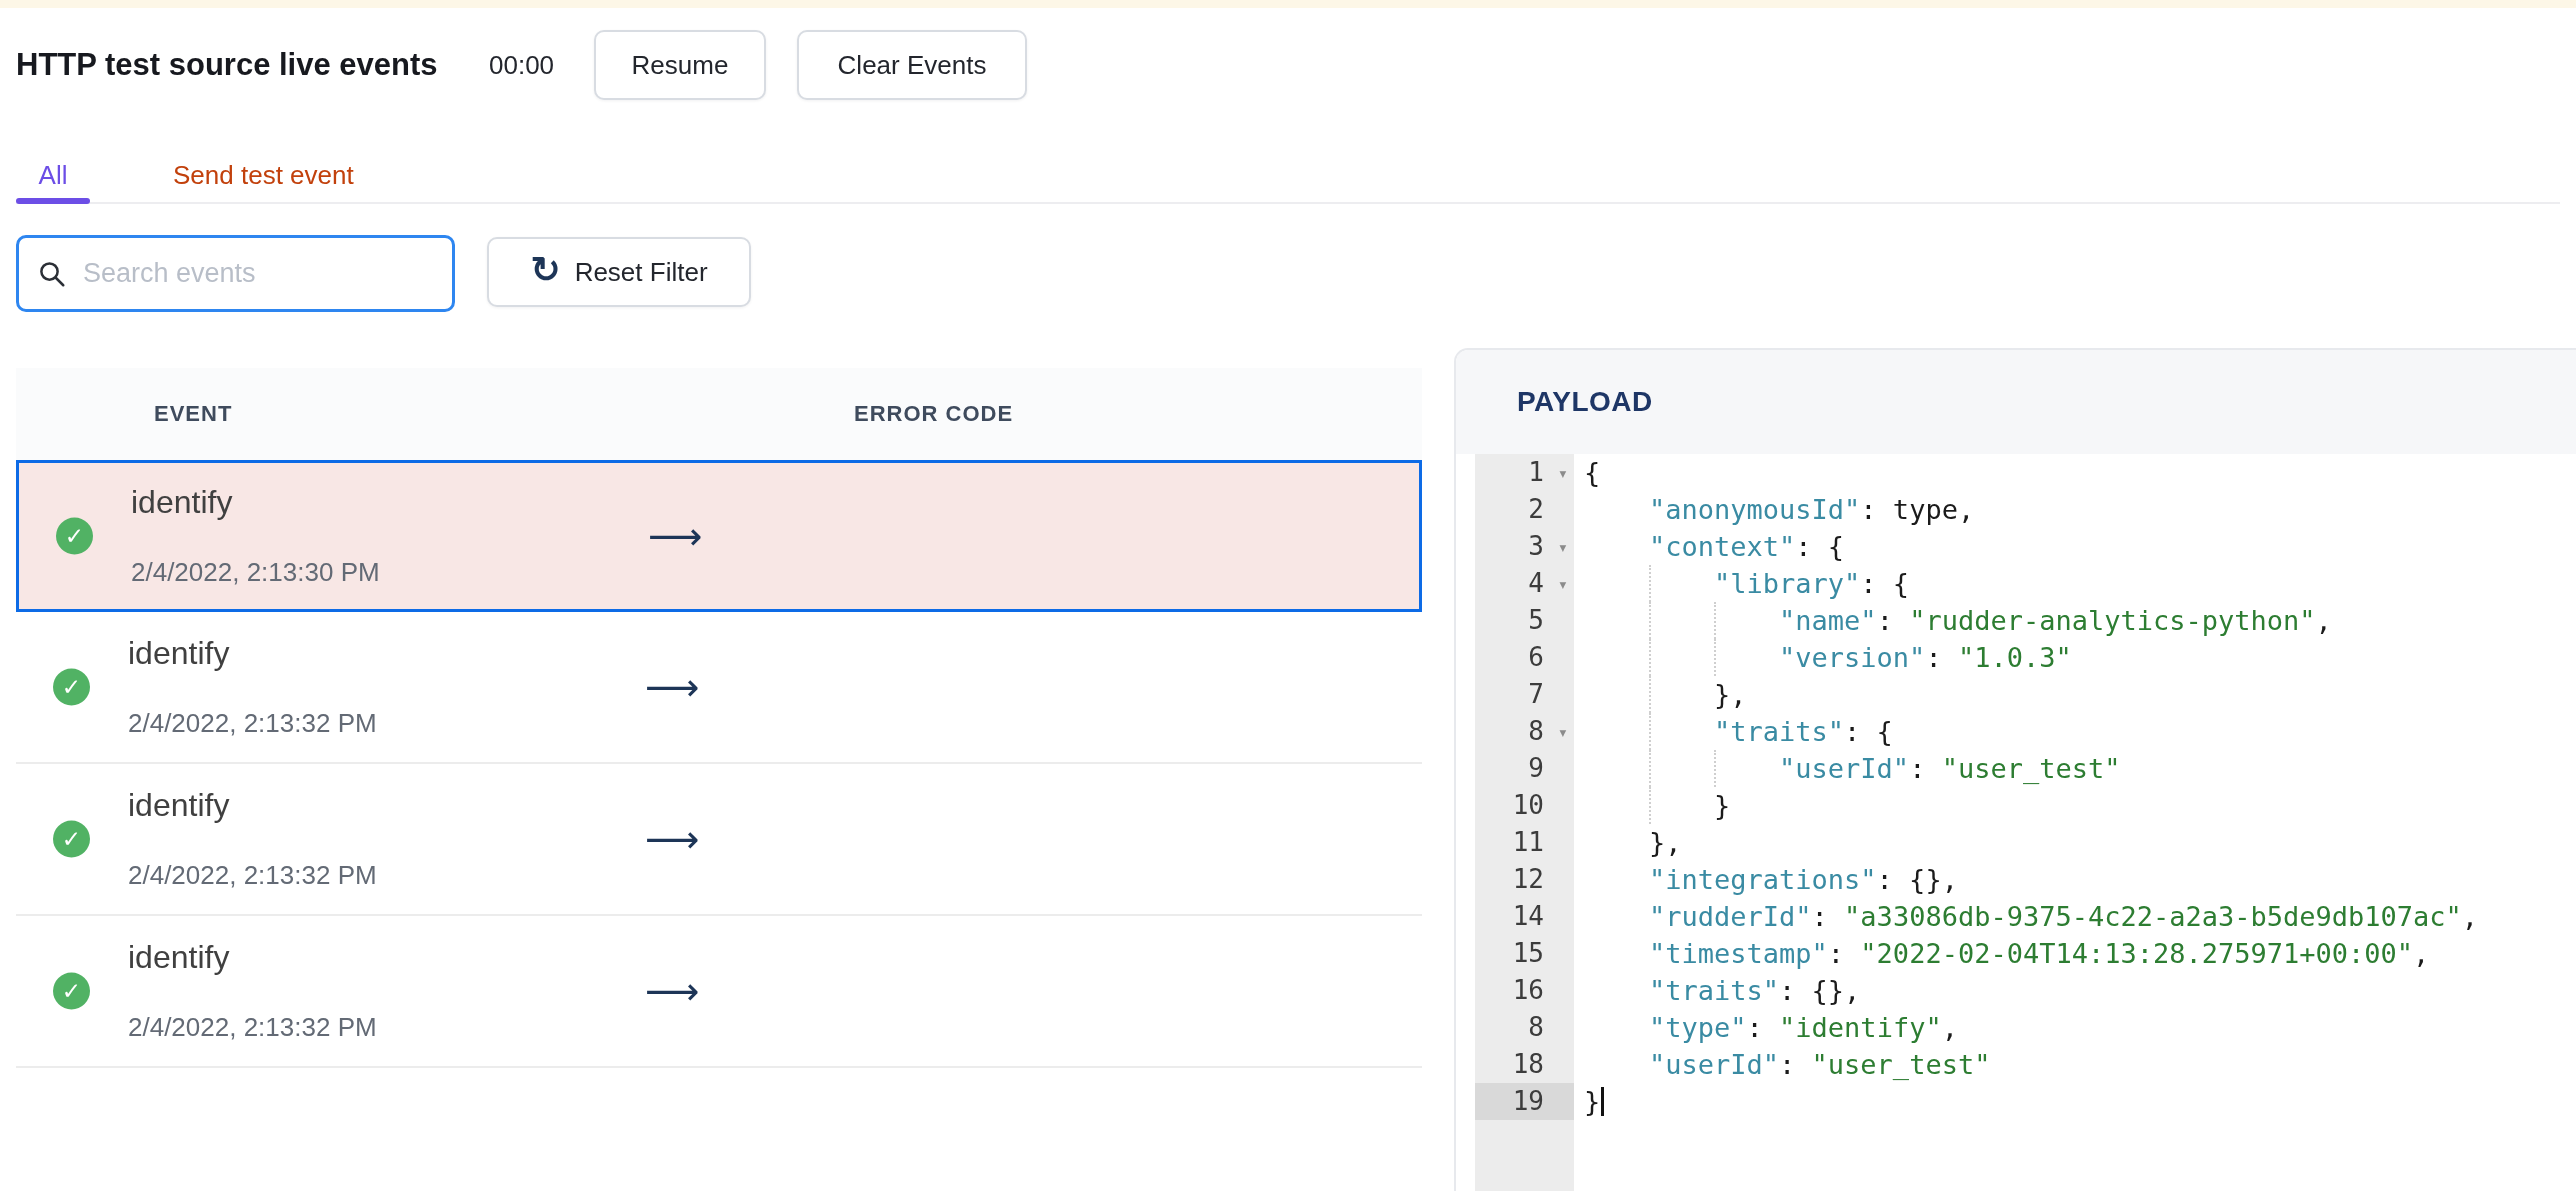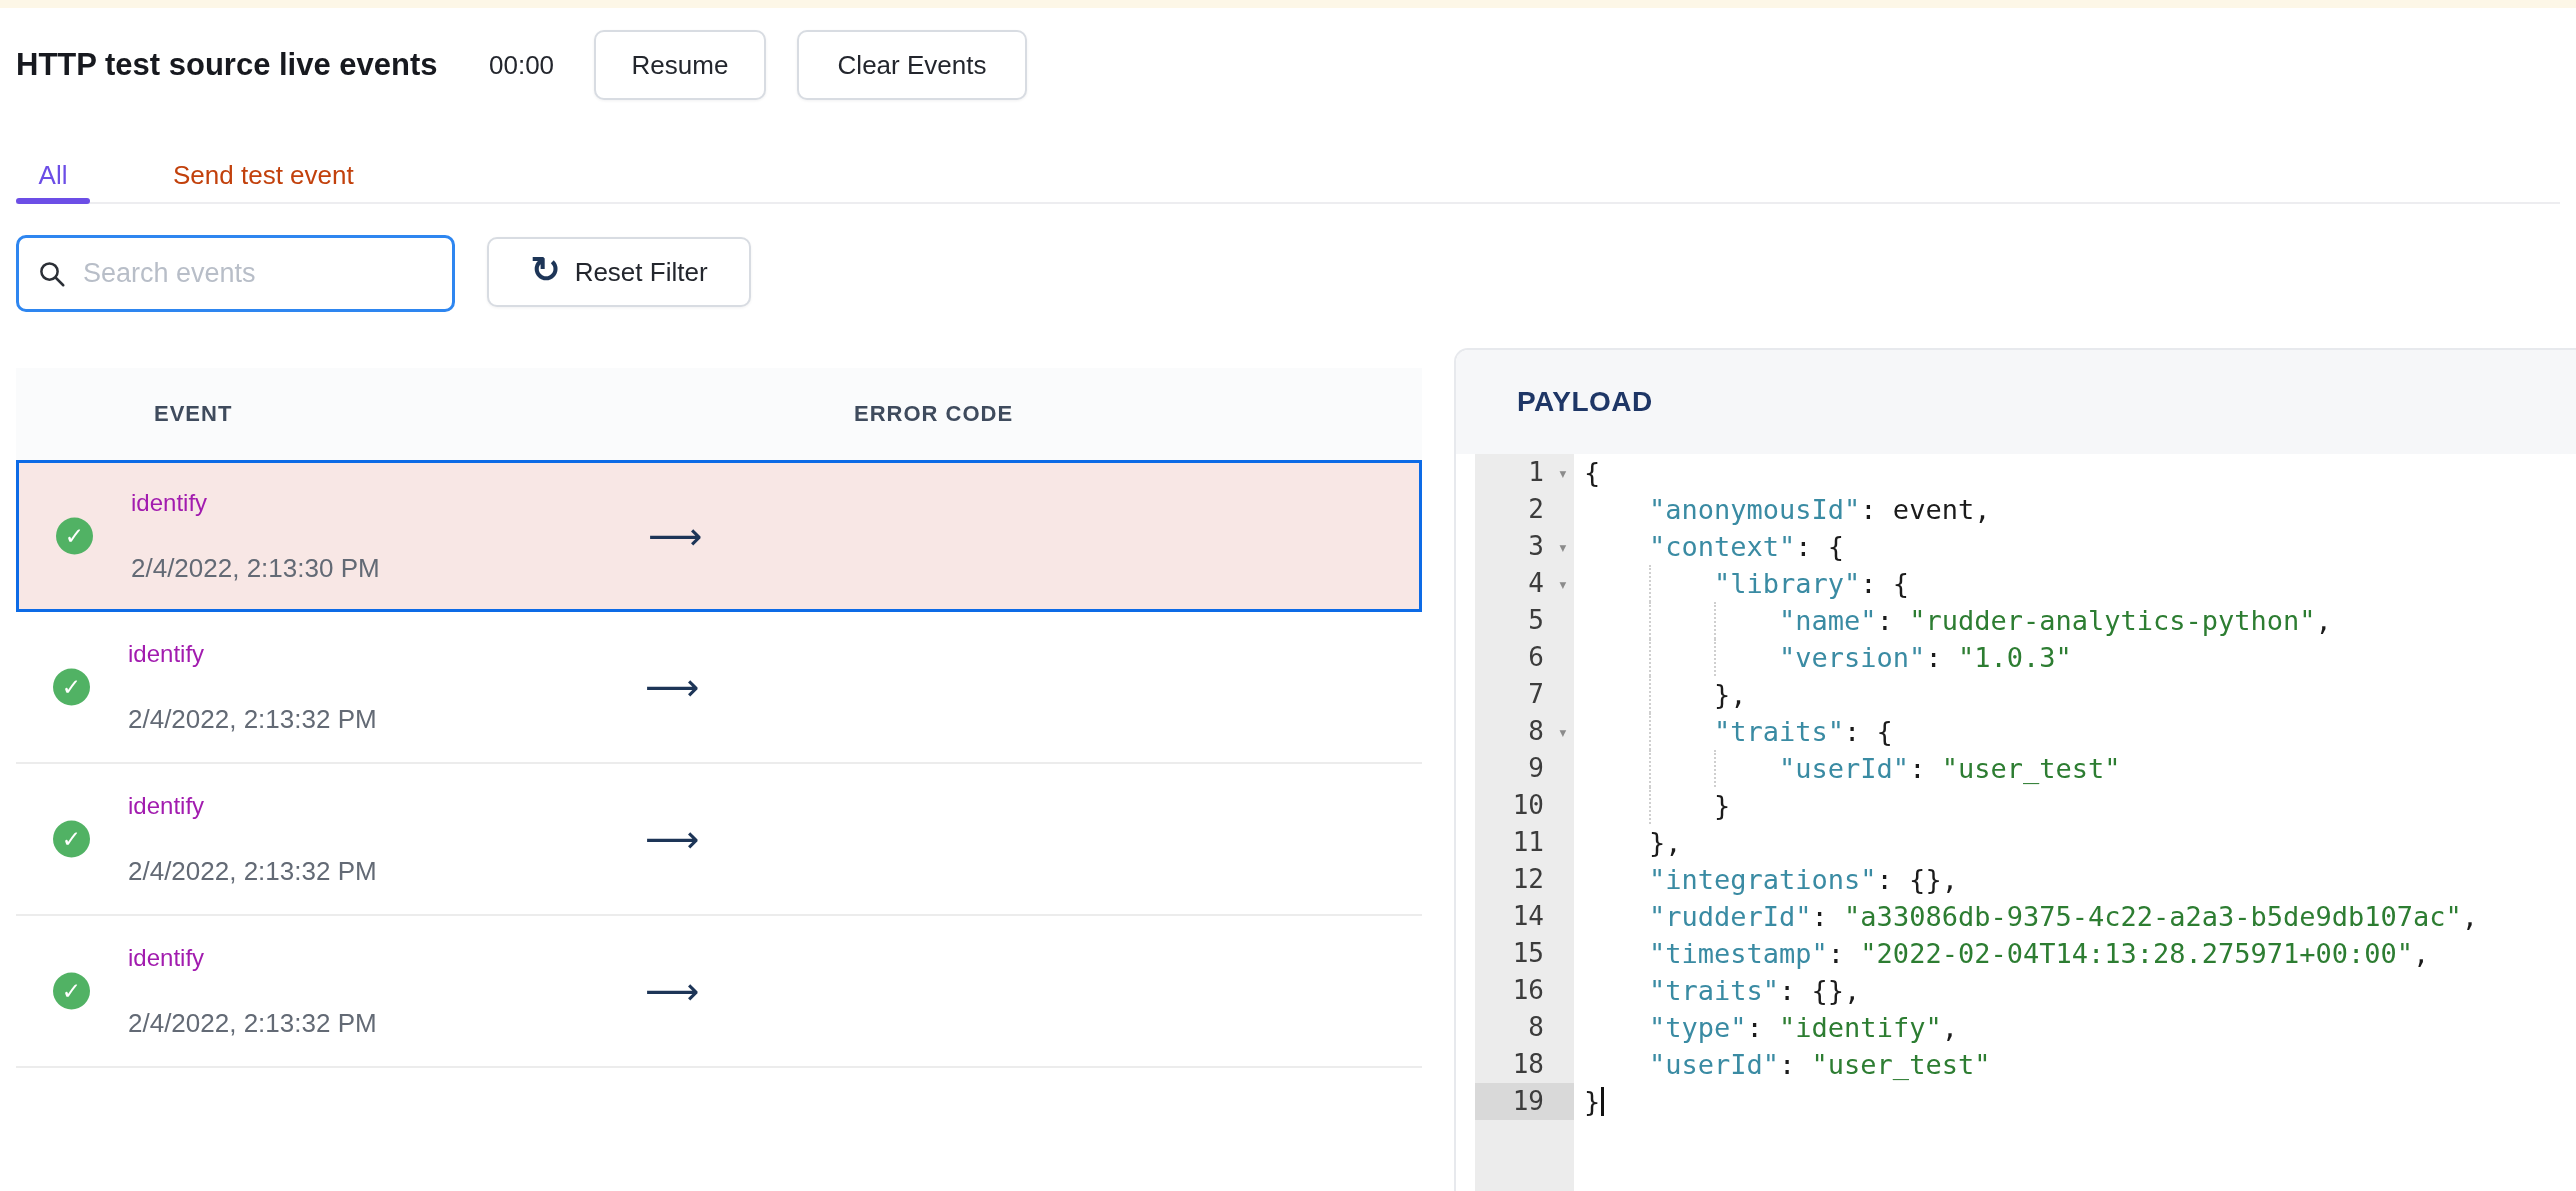--- a/index.html
+++ b/index.html
@@ -34,21 +34,21 @@
   
   .events-table{position:absolute;left:16px;top:368px;width:1406px;}
   .table-header{position:relative;height:92px;background:#fafbfc;}
   .th{position:absolute;top:50%;transform:translateY(-50%);font-size:22px;font-weight:700;letter-spacing:1px;color:var(--c-header-text,#3f4b5d);}
   .th-event{left:138px;}
   .th-error{left:838px;}
   .event-row{position:relative;height:152px;box-sizing:border-box;border-bottom:2px solid #ececec;background:#fff;cursor:pointer;}
   .event-row.selected{background:var(--c-selected-bg,#f8e7e5);border:3px solid var(--c-selected-border,#0d6be6);}
   .status-badge{position:absolute;left:37px;top:50%;transform:translateY(-50%);width:37px;height:37px;border-radius:50%;background:var(--c-success-green,#51b264);color:#fff;display:flex;align-items:center;justify-content:center;font-size:23px;font-weight:700;}
   .event-cell{position:absolute;left:112px;top:50%;transform:translateY(-50%);}
-  .event-name{font-size:24px;color:#a21caf;margin-bottom:11px;}
+  .event-name{font-size:32px;color:#404040;margin-bottom:11px;}
   .event-time{font-size:26px;color:#636a75;margin-top:36px;}
   .arrow-cell{position:absolute;left:629px;top:50%;transform:translateY(-50%);font-size:38px;color:var(--c-navy,#1d3557);}
 
   
   .payload-panel{position:absolute;left:1454px;top:348px;width:1122px;height:843px;box-sizing:border-box;background:#fff;border-top:2px solid #e7e9ed;border-left:2px solid #e7e9ed;border-top-left-radius:14px;overflow:hidden;}
   .payload-header{position:relative;height:104px;background:#f6f7f9;border-top-left-radius:12px;}
   .payload-title{position:absolute;left:61px;top:50%;transform:translateY(-50%);font-size:28px;font-weight:700;letter-spacing:0.5px;color:var(--c-payload-title,#1e3666);}
   .code-area{position:absolute;left:0;top:104px;right:0;bottom:0;}
   .gutter-bg{position:absolute;left:19px;top:0;bottom:0;width:99px;background:#ececec;}
   .code-lines{position:absolute;left:0;top:0;right:0;}
@@ -142,21 +142,21 @@
     <div class="code-area">
       <div class="gutter-bg"></div>
       <div class="code-lines" id="code-lines">
   <div class="code-line">
     <div class="gutter-cell"><span class="line-num">1</span><span class="collapse-caret">▾</span></div>
     <div class="code-cell"><span class="tok-plain">{</span></div>
   </div>
 
   <div class="code-line">
     <div class="gutter-cell"><span class="line-num">2</span></div>
-    <div class="code-cell"><span class="tok-plain">    </span><span class="tok-key">"anonymousId"</span><span class="tok-plain">: event,</span></div>
+    <div class="code-cell"><span class="tok-plain">    </span><span class="tok-key">"anonymousId"</span><span class="tok-plain">: type,</span></div>
   </div>
 
   <div class="code-line">
     <div class="gutter-cell"><span class="line-num">3</span><span class="collapse-caret">▾</span></div>
     <div class="code-cell"><span class="tok-plain">    </span><span class="tok-key">"context"</span><span class="tok-plain">: {</span></div>
   </div>
 
   <div class="code-line">
     <div class="gutter-cell"><span class="line-num">4</span><span class="collapse-caret">▾</span></div>
     <div class="code-cell"><span class="indent-guide" style="left: 75px;"></span><span class="tok-plain">        </span><span class="tok-key">"library"</span><span class="tok-plain">: {</span></div>

